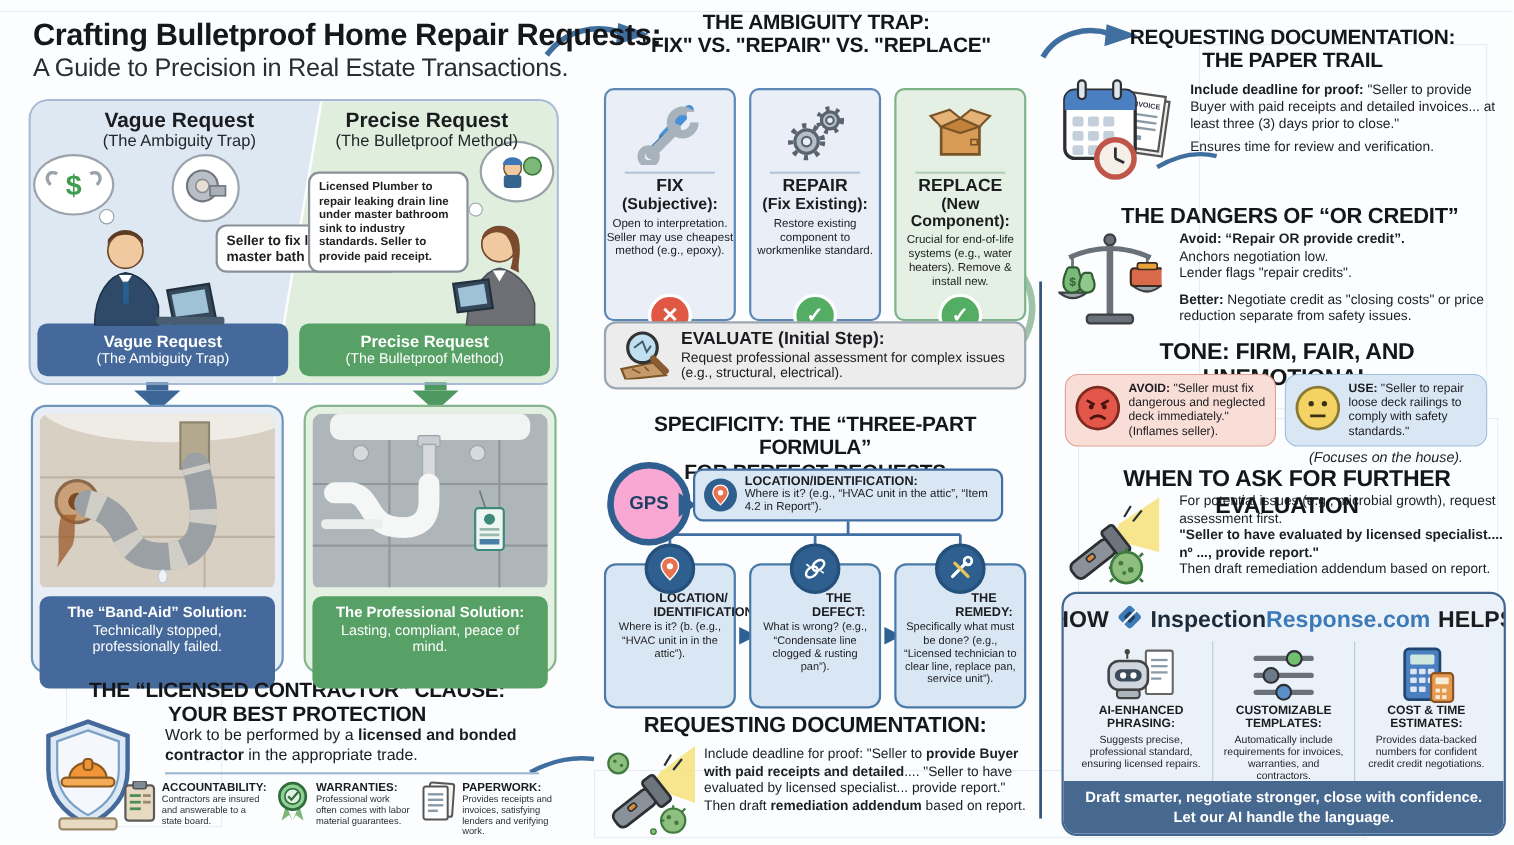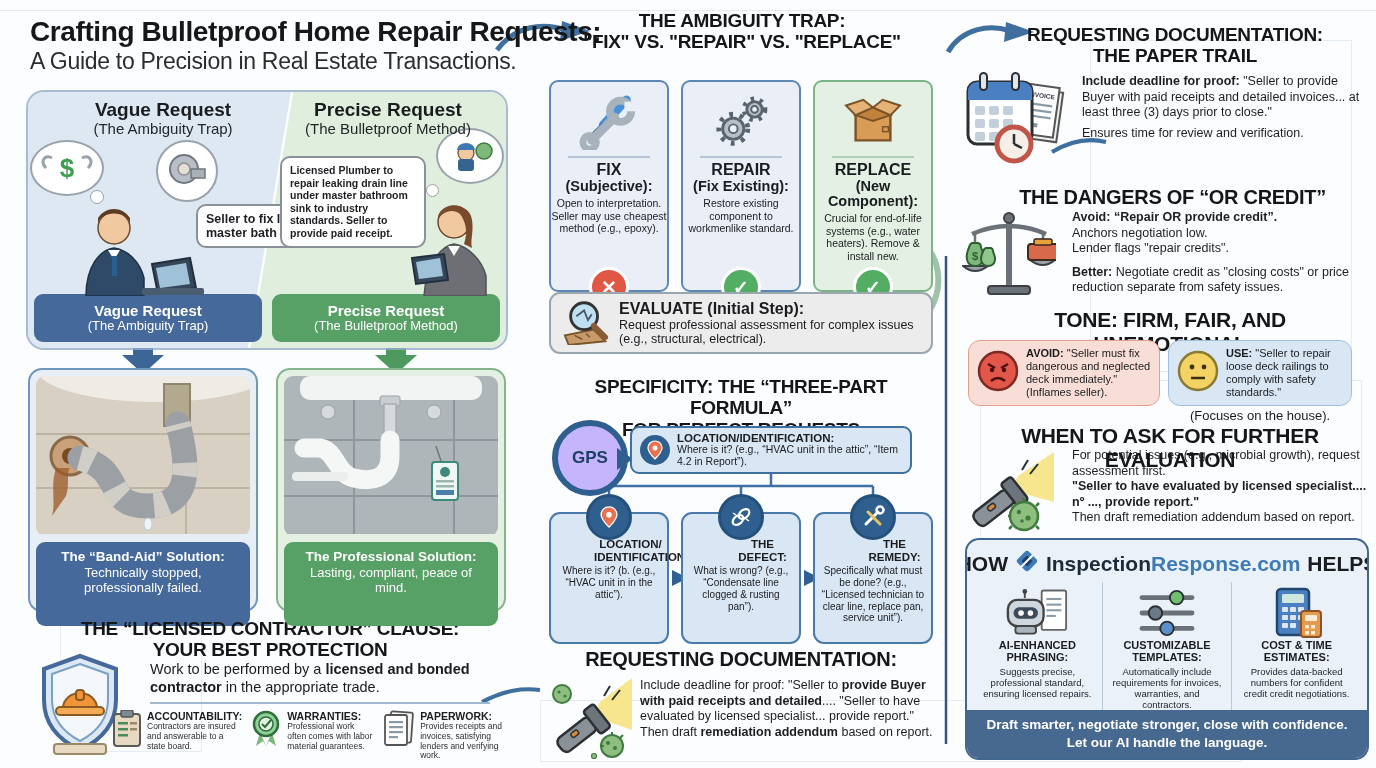--- a/index.html
+++ b/index.html
@@ -50,21 +50,21 @@
          border-radius:50%;border:3px solid #fff;color:#fff;font-size:19px;font-weight:bold;
          display:flex;align-items:center;justify-content:center;}
   .evalbox{left:549px;top:292px;width:384px;height:62px;background:#ececec;border:2px solid #9aa6b0;
            border-radius:11px;display:flex;align-items:center;gap:8px;padding:0 10px;box-sizing:border-box;}
   .sbox{width:120px;height:132px;background:#d9e6f4;border:2px solid #4a7aa8;border-radius:11px;
         position:relative;text-align:center;box-sizing:border-box;padding-top:24px;}
   .sbox .ic{position:absolute;top:-20px;left:50%;transform:translateX(-50%);width:40px;height:40px;
             border-radius:50%;background:#2e5f8e;border:3px solid #24517c;display:flex;align-items:center;justify-content:center;}
   .sbox .t{font-size:11.5px;font-weight:bold;line-height:1.1;padding-left:43px;}
   .sbox .b{font-size:10px;line-height:1.18;padding:2px 5px;}
-  .gps{width:64px;height:64px;border-radius:50%;border:6px solid #2e5f8e;background:#c4b5fd;
+  .gps{width:64px;height:64px;border-radius:50%;border:6px solid #2e5f8e;background:#f9a8d4;
        display:flex;align-items:center;justify-content:center;position:relative;}
   .gps:after{content:"";position:absolute;right:-22px;top:22px;border:11px solid transparent;border-left:16px solid #2e5f8e;}
   .gps span{font-size:17px;font-weight:bold;color:#1c3f63;}
   .locbox{left:630px;top:426px;width:282px;height:48px;background:#d9e6f4;border:2px solid #3f6fa3;
           border-radius:9px;display:flex;align-items:center;gap:7px;padding:0 8px;box-sizing:border-box;}
   
   .tbubble{border-radius:12px;display:flex;align-items:center;padding:6px 8px 6px 8px;box-sizing:border-box;gap:7px;}
   .tbubble .txt{font-size:11px;line-height:1.18;}
   
   .helps{left:965px;top:538px;width:404px;height:222px;background:#eaf1f8;border:2.5px solid #40678f;
@@ -573,21 +573,21 @@
     <span style="flex:none;">
       <svg width="42" height="42" viewBox="0 0 42 42">
         <circle cx="21" cy="21" r="19" fill="#f5d264" stroke="#8a7a33" stroke-width="2.5"></circle>
         <circle cx="15" cy="17" r="2.4" fill="#3a3214"></circle>
           <circle cx="27" cy="17" r="2.4" fill="#3a3214"></circle>
         <line x1="14" y1="28" x2="28" y2="28" stroke="#3a3214" stroke-width="2.5"></line>
       </svg>
     </span>
     <span class="txt"><b>USE:</b><span> "Seller to repair loose deck railings to comply with safety standards."</span></span>
   </div>
-  <div class="abs ctr" style="left:1160px;top:408px;width:200px;font-size:13px;">(Focuses on the house).</div>
+  <div class="abs ctr" style="left:1160px;top:408px;width:200px;font-size:13px;font-style:italic;">(Focuses on the house).</div>
 
   <div class="abs ctr" style="left:972px;top:424px;width:396px;">
     <div class="sec-h" style="font-size:21px;">WHEN TO ASK FOR FURTHER EVALUATION</div>
   </div>
   <div class="abs" style="left:962px;top:450px;">
     <svg width="92" height="86" viewBox="0 0 92 86">
       <polygon points="56,26 92,2 92,52 48,40" fill="#f7e27a" opacity=".85"></polygon>
       <g transform="rotate(-38 36 54)">
         <rect x="8" y="46" width="44" height="17" rx="6" fill="#8a9198" stroke="#2c2f33" stroke-width="2.5"></rect>
         <rect x="50" y="40" width="13" height="29" rx="3" fill="#6d747b" stroke="#2c2f33" stroke-width="2.5"></rect>

